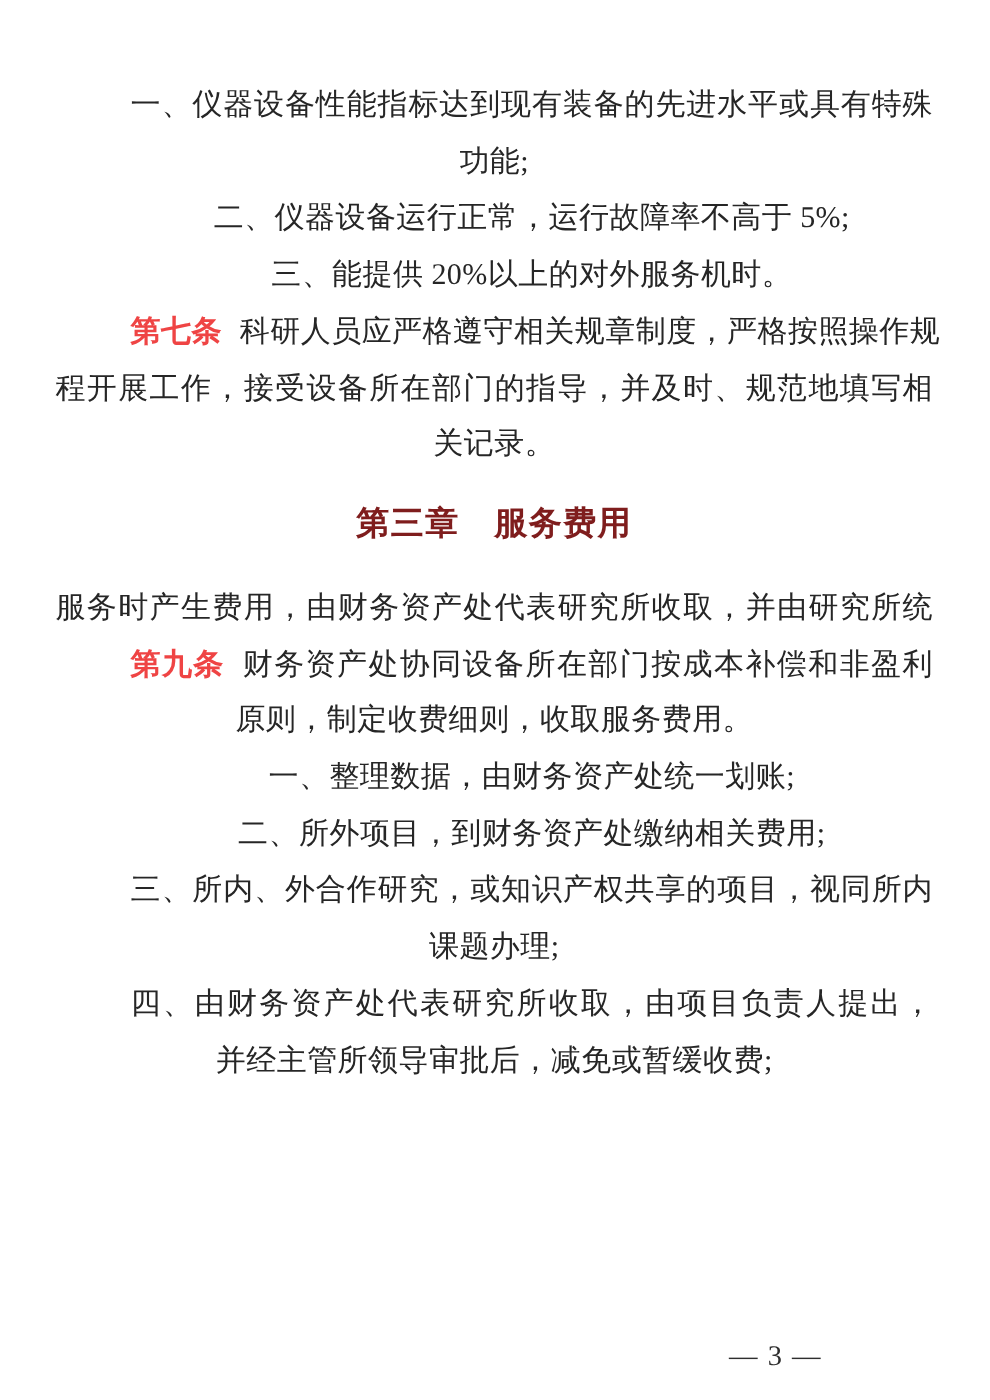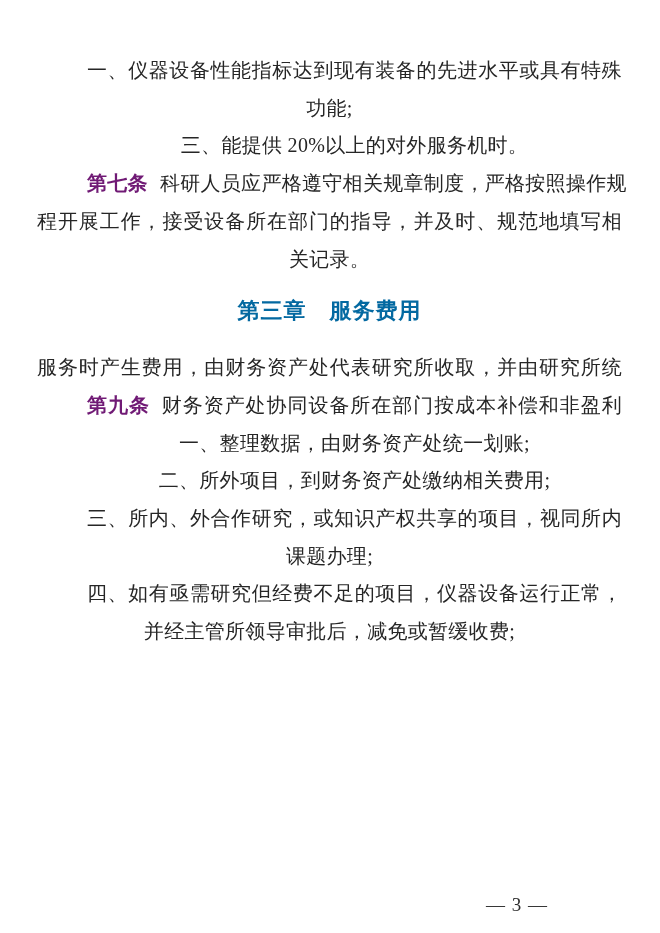--- a/index.html
+++ b/index.html
@@ -27,33 +27,33 @@
     white-space: nowrap;
     text-align: center;
   }
   .indent { text-indent: 50px; }
   .justify {
     text-align: justify;
     text-align-last: justify;
   }
   .lbl {
     font-weight: 700;
-    color: #701a75;
+    color: #ef4444;
     margin-right: 12px;
     font-family: "Liberation Sans", "DejaVu Sans", sans-serif;
   }
   .chapter-heading {
     text-align: center;
     text-align-last: center;
     font-family: "Liberation Sans", "DejaVu Sans", sans-serif;
     font-weight: 700;
     font-size: 22px;
     line-height: 38px;
     letter-spacing: 1px;
-    color: #0369a1;
+    color: #7f1d1d;
     margin-top: 14px;
     margin-bottom: 19px;
     text-indent: 0;
   }
   .page-number {
     position: absolute;
     left: 486px; top: 894px;
     font-size: 19px;
     letter-spacing: 1px;
     color: #2e2e2e;
@@ -62,41 +62,43 @@
 </style>
 </head>
 <body>
 
 <div class="page">
 
   <div class="content">
 
     <div class="line indent justify">一、仪器设备性能指标达到现有装备的先进水平或具有特殊</div>
     <div class="line">功能;</div>
+    <div class="line indent">二、仪器设备运行正常，运行故障率不高于 5%;</div>
     <div class="line indent">三、能提供 20%以上的对外服务机时。</div>
 
     <div class="line indent justify">
       <span class="lbl">第七条</span><span>科研人员应严格遵守相关规章制度，严格按照操作规</span>
     </div>
     <div class="line justify">程开展工作，接受设备所在部门的指导，并及时、规范地填写相</div>
     <div class="line">关记录。</div>
 
     <div class="chapter-heading">第三章　服务费用</div>
 
     <div class="line justify">服务时产生费用，由财务资产处代表研究所收取，并由研究所统</div>
 
     <div class="line indent justify">
       <span class="lbl">第九条</span><span>财务资产处协同设备所在部门按成本补偿和非盈利</span>
     </div>
+    <div class="line">原则，制定收费细则，收取服务费用。</div>
 
 
     <div class="line indent">一、整理数据，由财务资产处统一划账;</div>
     <div class="line indent">二、所外项目，到财务资产处缴纳相关费用;</div>
     <div class="line indent justify">三、所内、外合作研究，或知识产权共享的项目，视同所内</div>
     <div class="line">课题办理;</div>
-    <div class="line indent justify">四、如有亟需研究但经费不足的项目，仪器设备运行正常，</div>
+    <div class="line indent justify">四、由财务资产处代表研究所收取，由项目负责人提出，</div>
     <div class="line">并经主管所领导审批后，减免或暂缓收费;</div>
 
   </div>
 
   <div class="page-number">— 3 —</div>
 
 </div>
 
 </body></html>

